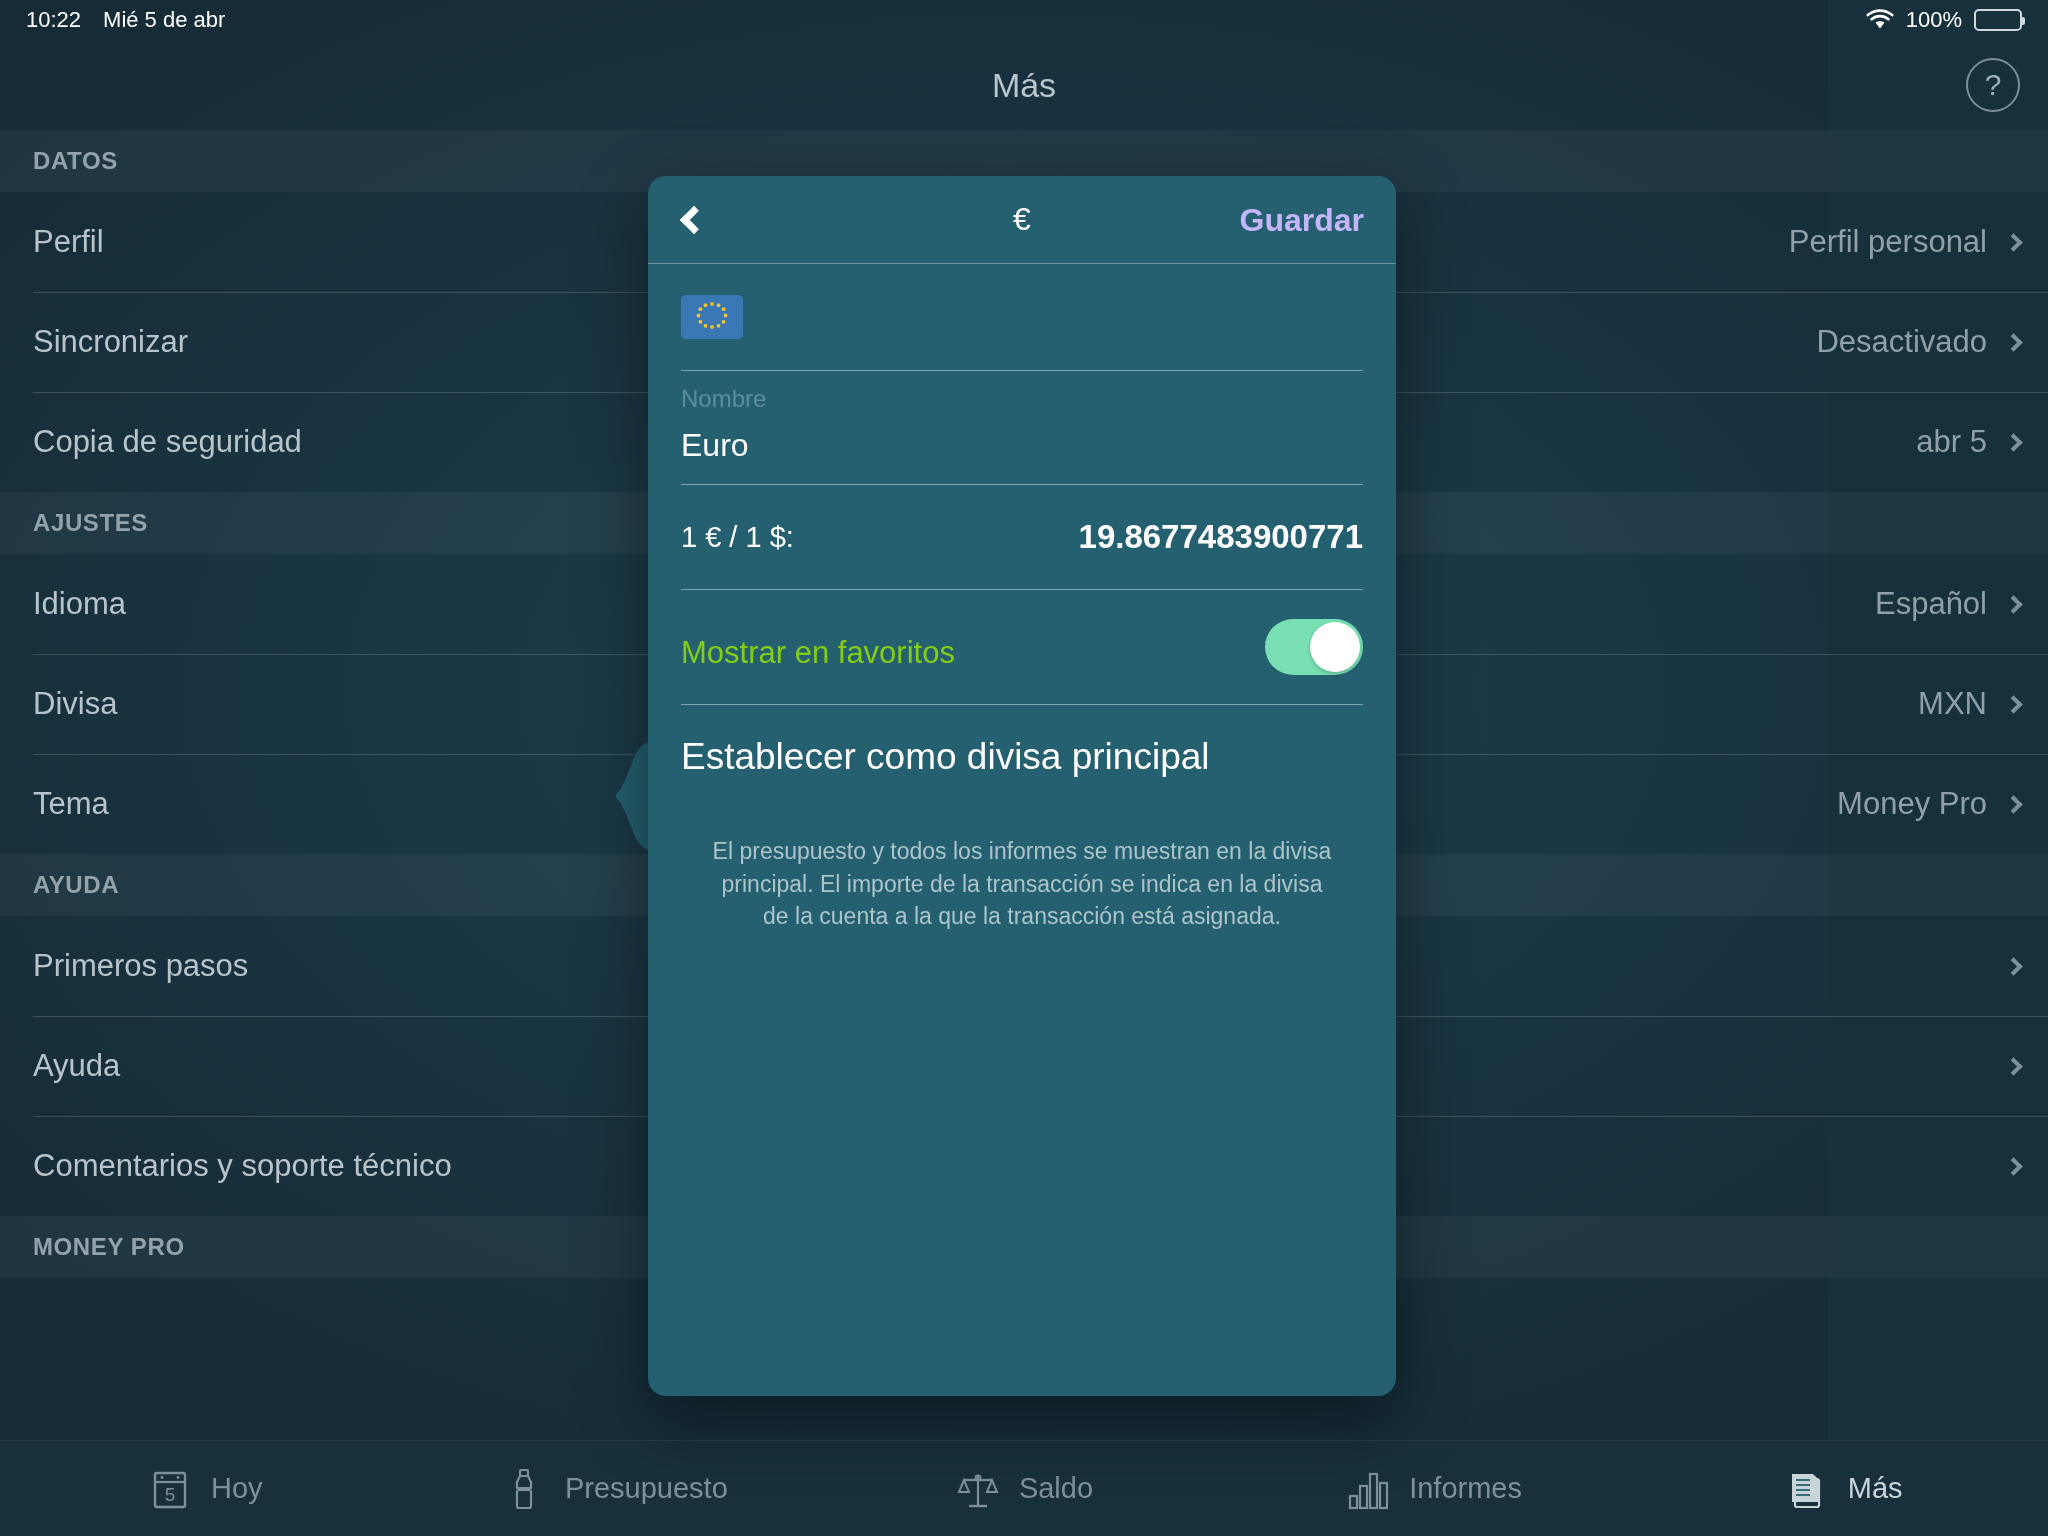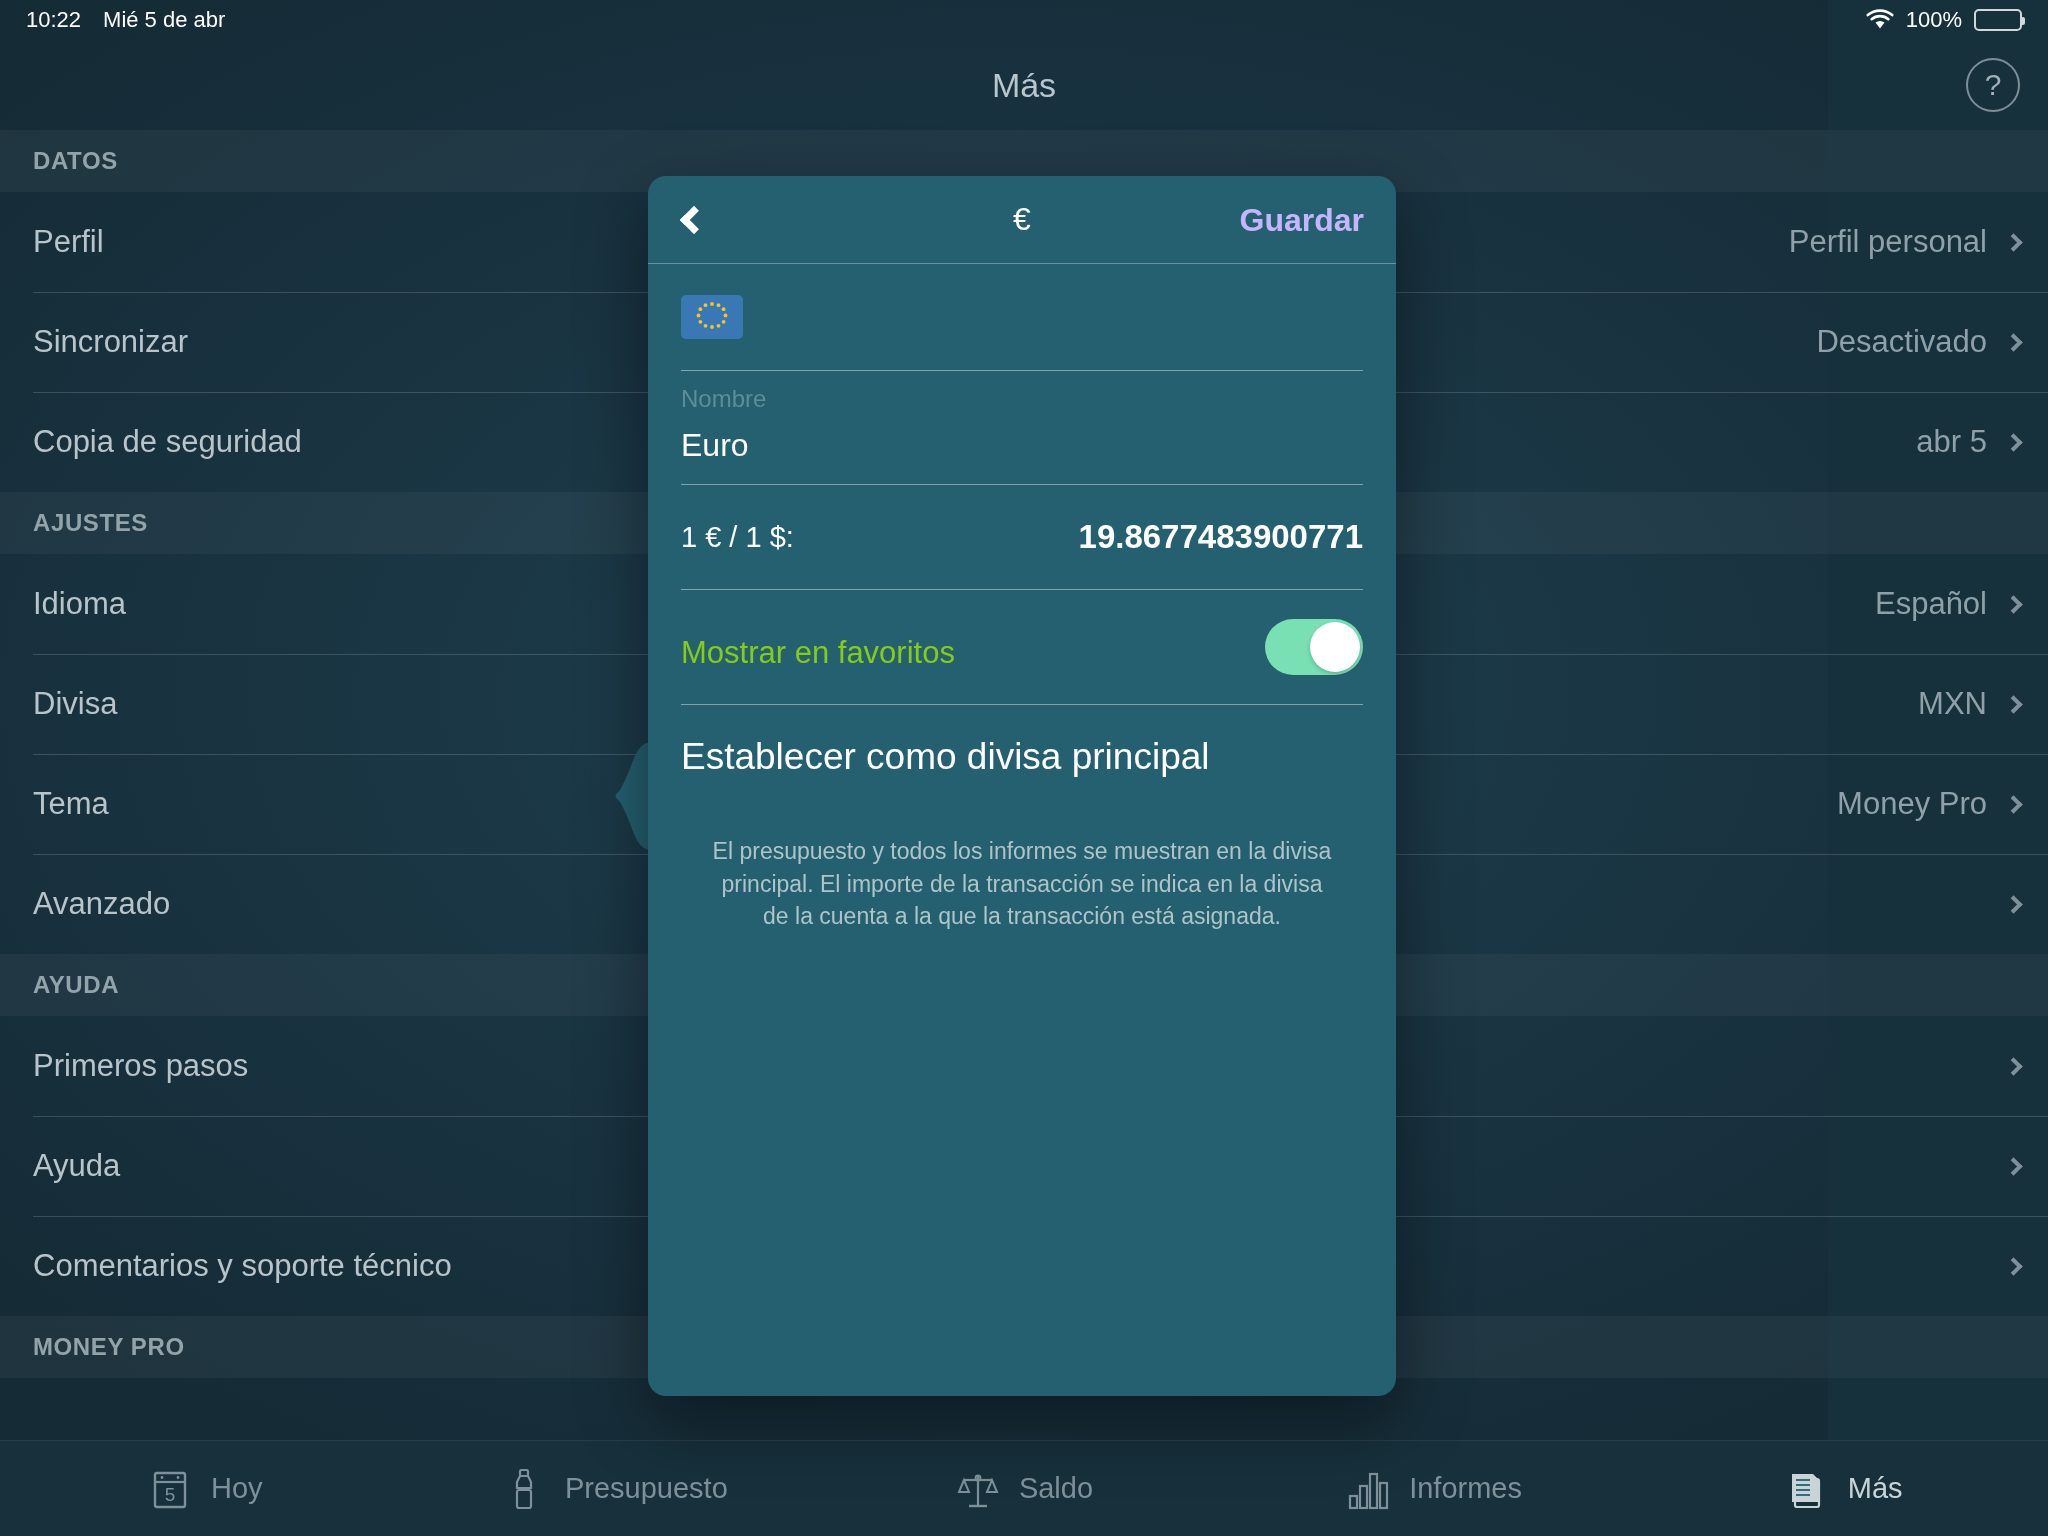--- a/index.html
+++ b/index.html
@@ -233,26 +233,20 @@
       <span class="row-label">Divisa</span>
       <span class="row-right">
         <span class="row-value">MXN</span>
         <span class="chev"></span>
       </span>
     </div>
     <div class="row">
       <span class="row-label">Tema</span>
       <span class="row-right">
         <span class="row-value">Money Pro</span>
-        <span class="chev"></span>
-      </span>
-    </div>
-    <div class="row">
-      <span class="row-label">Avanzado</span>
-      <span class="row-right">
         <span class="chev"></span>
       </span>
     </div>
 
     <div class="sec-header">AYUDA</div>
     <div class="row">
       <span class="row-label">Primeros pasos</span>
       <span class="row-right">
         <span class="chev"></span>
       </span>

